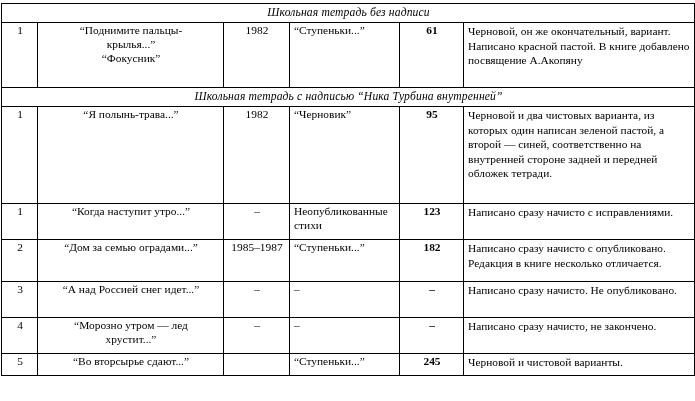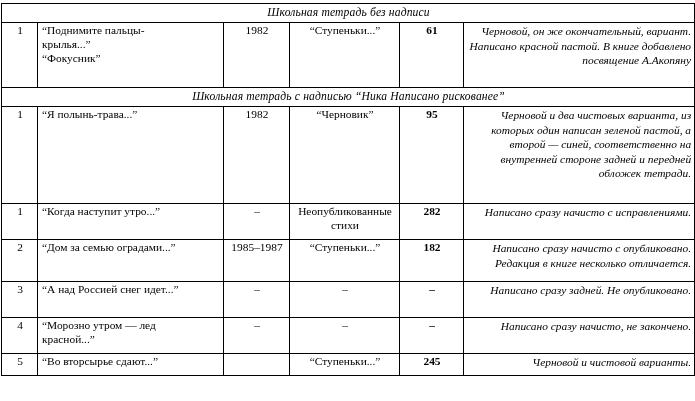--- a/index.html
+++ b/index.html
@@ -54,47 +54,46 @@
   }
   td.cell-title {
     text-align: left;
     padding-top: 2px;
   }
   td.cell-year {
     text-align: center;
     padding-top: 2px;
   }
   td.cell-book {
-    text-align: center;
+    text-align: left;
     padding-top: 2px;
   }
   td.cell-page {
     text-align: center;
     padding-top: 2px;
     font-weight: bold;
   }
   td.cell-note {
-    text-align: right;
+    text-align: left;
     padding-top: 2px;
     line-height: 1.27;
-    font-style: italic;
   }
 
   tr.section-header td {
     text-align: center;
     font-style: italic;
     font-size: 11.6px;
     padding-top: 2px;
     padding-bottom: 2px;
     letter-spacing: 0.15px;
   }
 
   .nowrap-cell { white-space: nowrap; }
 
-  .line { display: block; }
+  .line { display: block; text-align: center; }
 </style>
 </head>
 <body>
 
 <div class="page">
 
   <table class="doc-table">
     <colgroup>
       <col class="c-num">
       <col class="c-title">
@@ -116,21 +115,21 @@
           <span class="line">крылья...”</span>
           <span class="line">“Фокусник”</span>
         </td>
         <td class="cell-year">1982</td>
         <td class="cell-book">“Ступеньки...”</td>
         <td class="cell-page">61</td>
         <td class="cell-note">Черновой, он же окончательный, вариант. Написано красной пастой. В книге добавлено посвящение А.Акопяну</td>
       </tr>
 
       <tr class="section-header">
-        <td colspan="6">Школьная тетрадь с надписью “Ника Написано рискованее”</td>
+        <td colspan="6">Школьная тетрадь с надписью “Ника Турбина внутренней”</td>
       </tr>
 
       <tr style="height:97px;">
         <td class="cell-num">1</td>
         <td class="cell-title">
           <span class="line">“Я полынь-трава...”</span>
         </td>
         <td class="cell-year">1982</td>
         <td class="cell-book">“Черновик”</td>
         <td class="cell-page">95</td>
@@ -138,21 +137,21 @@
       </tr>
 
 
       <tr style="height:36px;">
         <td class="cell-num">1</td>
         <td class="cell-title">
           <span class="line nowrap-cell">“Когда наступит утро...”</span>
         </td>
         <td class="cell-year">–</td>
         <td class="cell-book">Неопубликованные стихи</td>
-        <td class="cell-page">282</td>
+        <td class="cell-page">123</td>
         <td class="cell-note">Написано сразу начисто с исправлениями.</td>
       </tr>
 
       <tr style="height:42px;">
         <td class="cell-num">2</td>
         <td class="cell-title">
           <span class="line nowrap-cell">“Дом за семью оградами...”</span>
         </td>
         <td class="cell-year nowrap-cell">1985–1987</td>
         <td class="cell-book">“Ступеньки...”</td>
@@ -161,28 +160,28 @@
       </tr>
 
       <tr style="height:36px;">
         <td class="cell-num">3</td>
         <td class="cell-title">
           <span class="line nowrap-cell">“А над Россией снег идет...”</span>
         </td>
         <td class="cell-year">–</td>
         <td class="cell-book">–</td>
         <td class="cell-page">–</td>
-        <td class="cell-note">Написано сразу задней. Не опубликовано.</td>
+        <td class="cell-note">Написано сразу начисто. Не опубликовано.</td>
       </tr>
 
       <tr style="height:36px;">
         <td class="cell-num">4</td>
         <td class="cell-title">
           <span class="line">“Морозно утром — лед</span>
-          <span class="line">красной...”</span>
+          <span class="line">хрустит...”</span>
         </td>
         <td class="cell-year">–</td>
         <td class="cell-book">–</td>
         <td class="cell-page">–</td>
         <td class="cell-note">Написано сразу начисто, не закончено.</td>
       </tr>
 
       <tr style="height:22px;">
         <td class="cell-num">5</td>
         <td class="cell-title">

